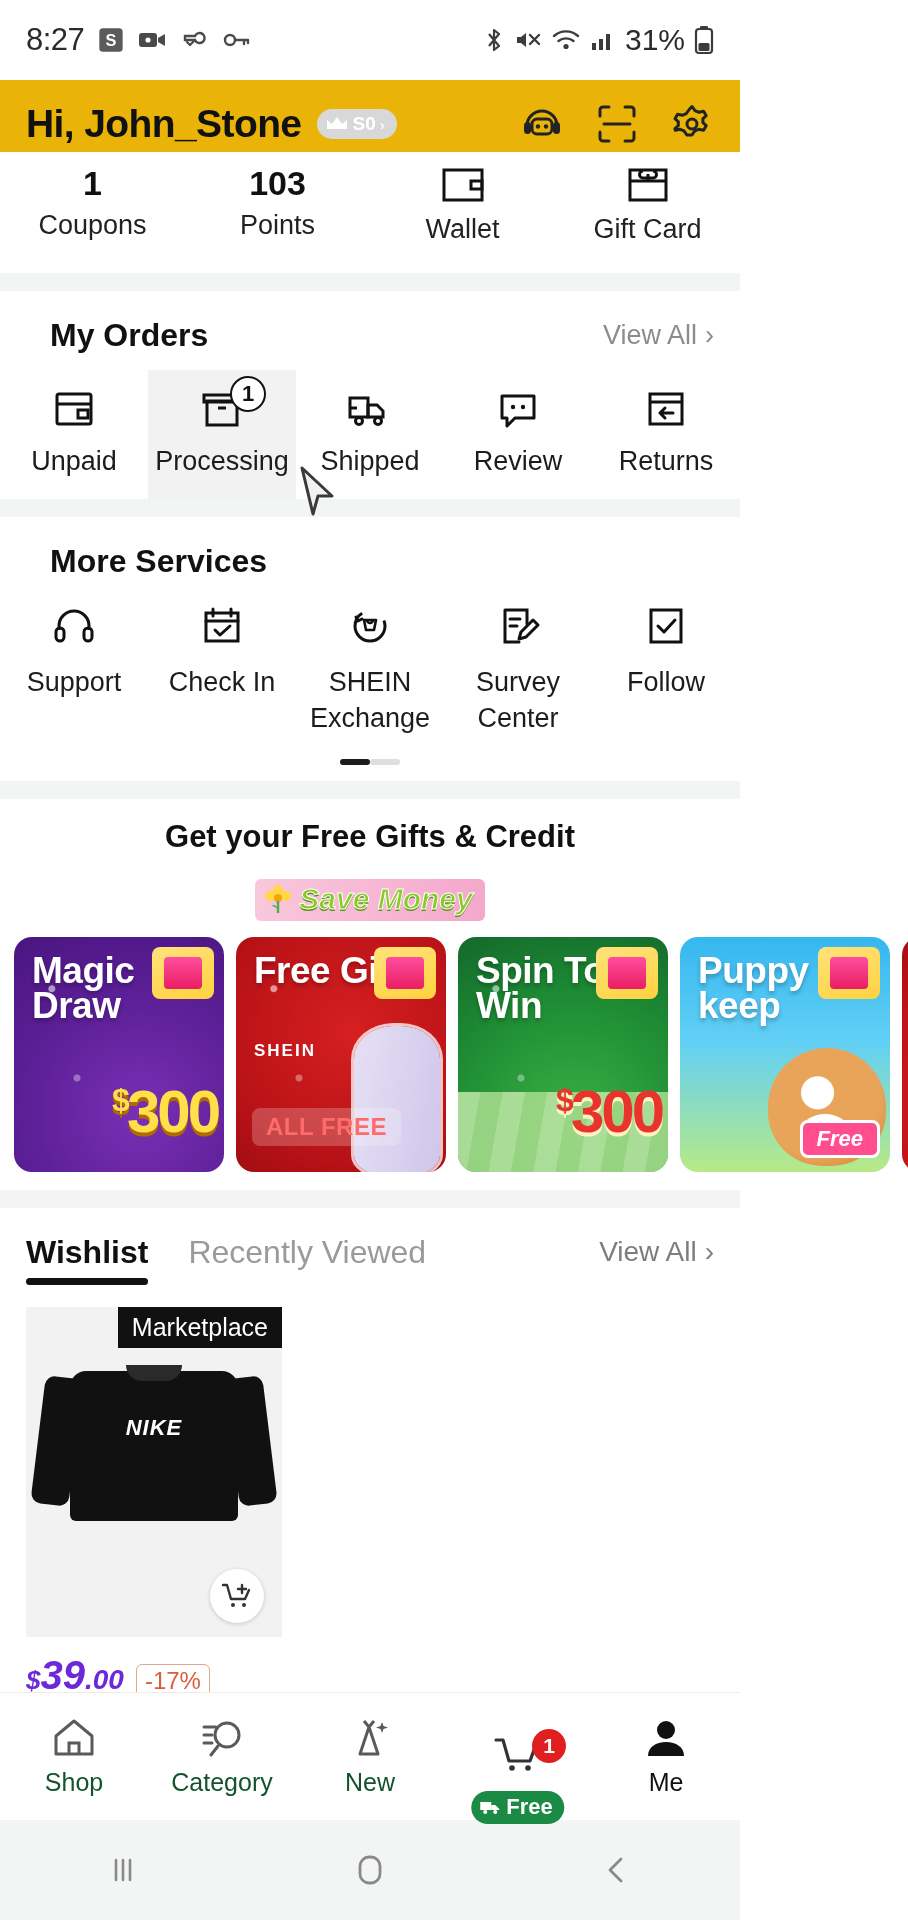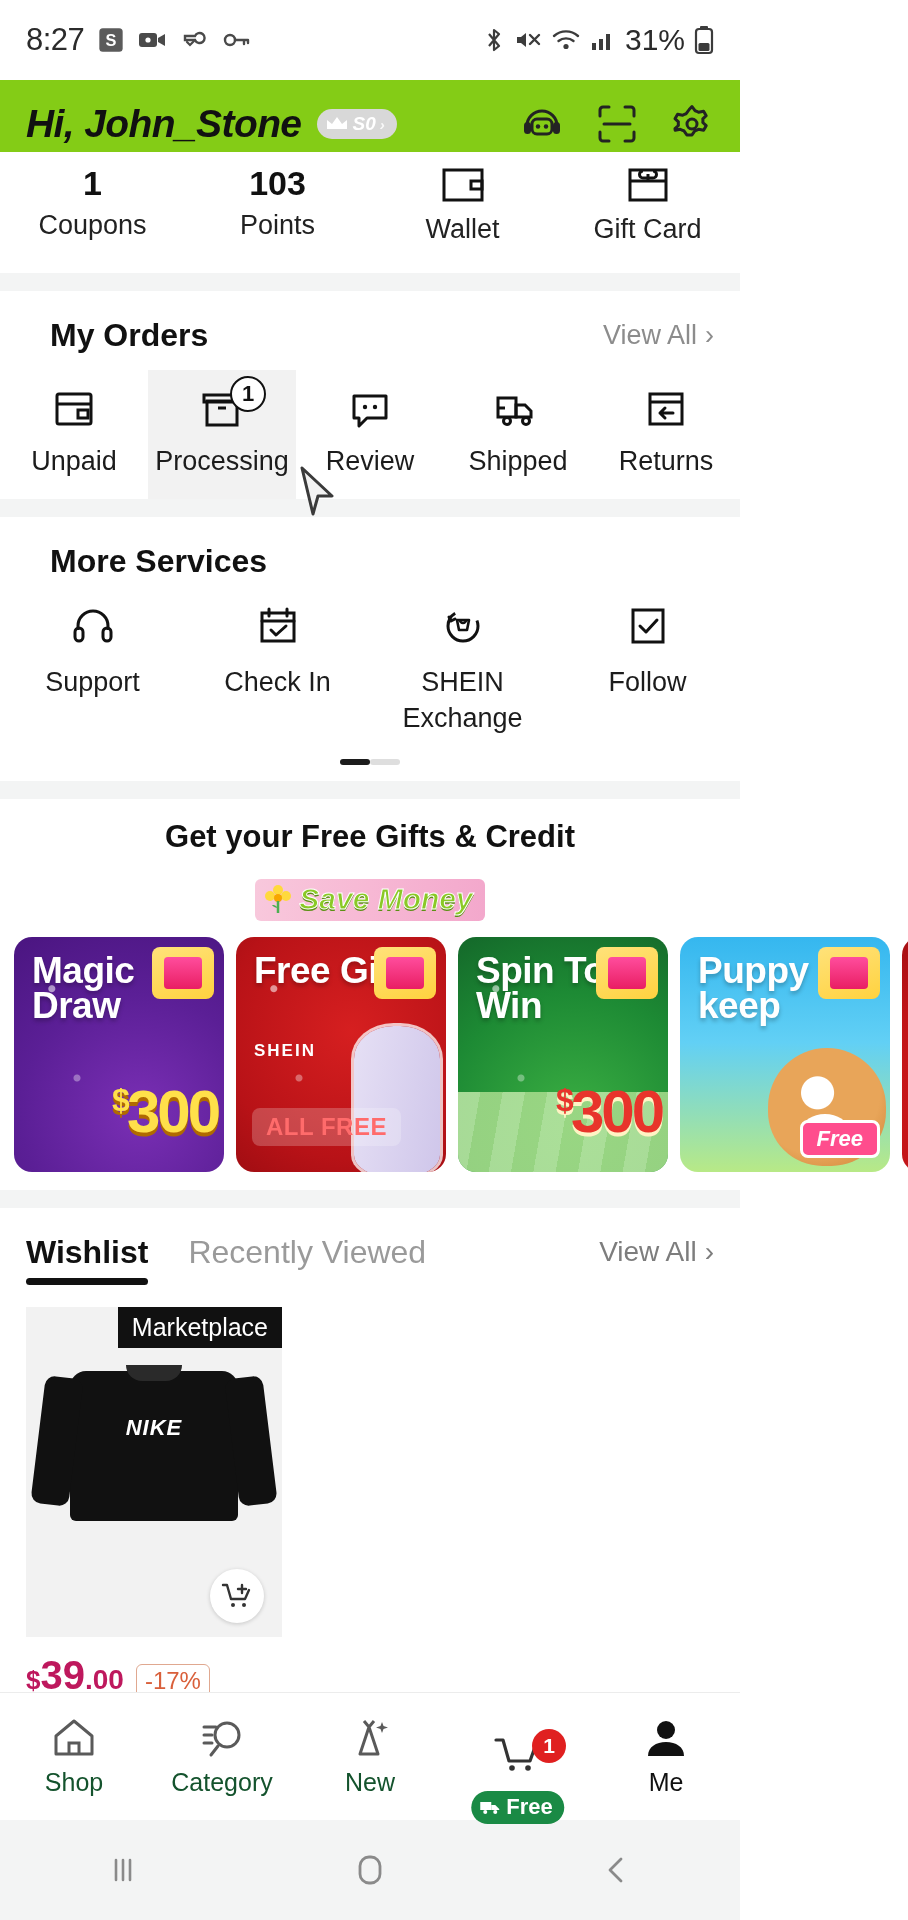--- a/index.html
+++ b/index.html
@@ -17,22 +17,22 @@
     padding:0 26px; background:#fff; color:#2b2b2b;
   }
   .sb-left{ display:flex; align-items:center; gap:13px; }
   .sb-right{ display:flex; align-items:center; gap:9px; }
   .sb-time{ font-size:31px; font-weight:400; letter-spacing:-.5px; }
   .sb-batt-text{ font-size:30px; }
   .ic{ display:inline-flex; align-items:center; justify-content:center; }
 
   
   .header{
-    background:#84cc16; padding:22px 26px 6px 26px;
-    display:flex; align-items:center; justify-content:space-between;font-style:italic;
+    background:#eab308; padding:22px 26px 6px 26px;
+    display:flex; align-items:center; justify-content:space-between;
   }
   .greet-wrap{ display:flex; align-items:center; gap:16px; }
   .greet{ font-size:39px; font-weight:700; color:#111; letter-spacing:-.6px; }
   .lvl-badge{
     background:#d8d8d8; color:#fff; border-radius:999px;
     padding:4px 12px 4px 9px; display:flex; align-items:center; gap:4px;
     font-size:19px; font-weight:700;
   }
   .lvl-badge .chev{ font-size:15px; opacity:.85; }
   .header-icons{ display:flex; align-items:center; gap:32px; }
@@ -202,21 +202,21 @@
     position:absolute; left:50%; top:108px; transform:translateX(-50%);
     color:#fff; font-size:22px; font-weight:800; font-style:italic; z-index:3;
     letter-spacing:1px;
   }
   .cart-fab{
     position:absolute; right:18px; bottom:14px; width:54px; height:54px; border-radius:50%;
     background:#fff; display:flex; align-items:center; justify-content:center; z-index:4;
     box-shadow:0 1px 4px rgba(0,0,0,.18);
   }
   .price-row{ display:flex; align-items:baseline; gap:12px; padding:16px 0 0 0; }
-  .price{ color:#be185d; font-weight:800; }
+  .price{ color:#6d28d9; font-weight:800;font-style:italic; }
   .price .cur{ font-size:26px; }
   .price .int{ font-size:40px; }
   .price .dec{ font-size:28px; }
   .disc{
     border:1.5px solid #e0a890; color:#d9603b; font-size:24px;
     border-radius:6px; padding:2px 8px;
   }
 
   
   .botnav{
@@ -416,43 +416,43 @@
           <svg width="46" height="44" viewBox="0 0 46 44">
               <rect x="8" y="13" width="30" height="24" fill="none" stroke="#111" stroke-width="3"></rect>
               <rect x="5" y="7" width="36" height="7" fill="none" stroke="#111" stroke-width="3"></rect>
               <path d="M19 20h8" stroke="#111" stroke-width="3"></path>
             </svg>
         </span>
         <span class="order-lbl">Processing</span>
       </div>
       <div class="order">
         <span class="ic">
-          <svg width="46" height="44" viewBox="0 0 46 44">
-              <path d="M7 8h32v22H20l-8 8v-8H7z" fill="none" stroke="#111" stroke-width="3" stroke-linejoin="round"></path>
-              <circle cx="18" cy="19" r="2.2" fill="#111"></circle>
-              <circle cx="28" cy="19" r="2.2" fill="#111"></circle>
-            </svg>
-        </span>
-        <span class="order-lbl">Review</span>
-      </div>
-      <div class="order">
-        <span class="ic">
           <svg width="50" height="44" viewBox="0 0 50 44">
               <path d="M5 10h18v19H5z" fill="none" stroke="#111" stroke-width="3"></path>
               <path d="M23 17h9l6 6v6h-15z" fill="none" stroke="#111" stroke-width="3"></path>
               <circle cx="14" cy="33" r="3.5" fill="none" stroke="#111" stroke-width="3"></circle>
               <circle cx="33" cy="33" r="3.5" fill="none" stroke="#111" stroke-width="3"></circle>
               <path d="M5 20h7" stroke="#111" stroke-width="3"></path>
             </svg>
         </span>
         <span class="order-lbl">Shipped</span>
       </div>
       <div class="order">
         <span class="ic">
           <svg width="46" height="44" viewBox="0 0 46 44">
+              <path d="M7 8h32v22H20l-8 8v-8H7z" fill="none" stroke="#111" stroke-width="3" stroke-linejoin="round"></path>
+              <circle cx="18" cy="19" r="2.2" fill="#111"></circle>
+              <circle cx="28" cy="19" r="2.2" fill="#111"></circle>
+            </svg>
+        </span>
+        <span class="order-lbl">Review</span>
+      </div>
+      <div class="order">
+        <span class="ic">
+          <svg width="46" height="44" viewBox="0 0 46 44">
               <rect x="7" y="6" width="32" height="30" fill="none" stroke="#111" stroke-width="3"></rect>
               <path d="M7 14h32" stroke="#111" stroke-width="3"></path>
               <path d="M30 25H17m5-5l-5 5 5 5" fill="none" stroke="#111" stroke-width="3" stroke-linecap="round" stroke-linejoin="round"></path>
             </svg>
         </span>
         <span class="order-lbl">Returns</span>
       </div>
     </div>
   </div>
 
@@ -486,20 +486,30 @@
       <div class="svc">
         <span class="ic">
           <svg width="46" height="44" viewBox="0 0 46 44">
               <circle cx="23" cy="22" r="15" fill="none" stroke="#111" stroke-width="3" stroke-dasharray="62 26"></circle>
               <path d="M17 16h12l-2 10H19z" fill="none" stroke="#111" stroke-width="2.6" stroke-linejoin="round"></path>
               <path d="M20 16a3 3 0 006 0" fill="none" stroke="#111" stroke-width="2.6"></path>
               <path d="M9 13l2 4 4-2" fill="none" stroke="#111" stroke-width="3" stroke-linecap="round" stroke-linejoin="round"></path>
             </svg>
         </span>
         <span class="svc-lbl">SHEIN Exchange</span>
+      </div>
+      <div class="svc">
+        <span class="ic">
+          <svg width="46" height="44" viewBox="0 0 46 44">
+              <path d="M10 6h22v14M10 6v32h14" fill="none" stroke="#111" stroke-width="3" stroke-linecap="round"></path>
+              <path d="M15 15h10M15 22h7" stroke="#111" stroke-width="3" stroke-linecap="round"></path>
+              <path d="M38 16L26 28l-2 7 7-2 12-12z" fill="none" stroke="#111" stroke-width="3" stroke-linejoin="round"></path>
+            </svg>
+        </span>
+        <span class="svc-lbl">Survey Center</span>
       </div>
       <div class="svc">
         <span class="ic">
           <svg width="46" height="44" viewBox="0 0 46 44">
               <rect x="8" y="6" width="30" height="32" fill="none" stroke="#111" stroke-width="3"></rect>
               <path d="M15 22l6 6 11-12" fill="none" stroke="#111" stroke-width="3" stroke-linecap="round" stroke-linejoin="round"></path>
             </svg>
         </span>
         <span class="svc-lbl">Follow</span>
       </div>

